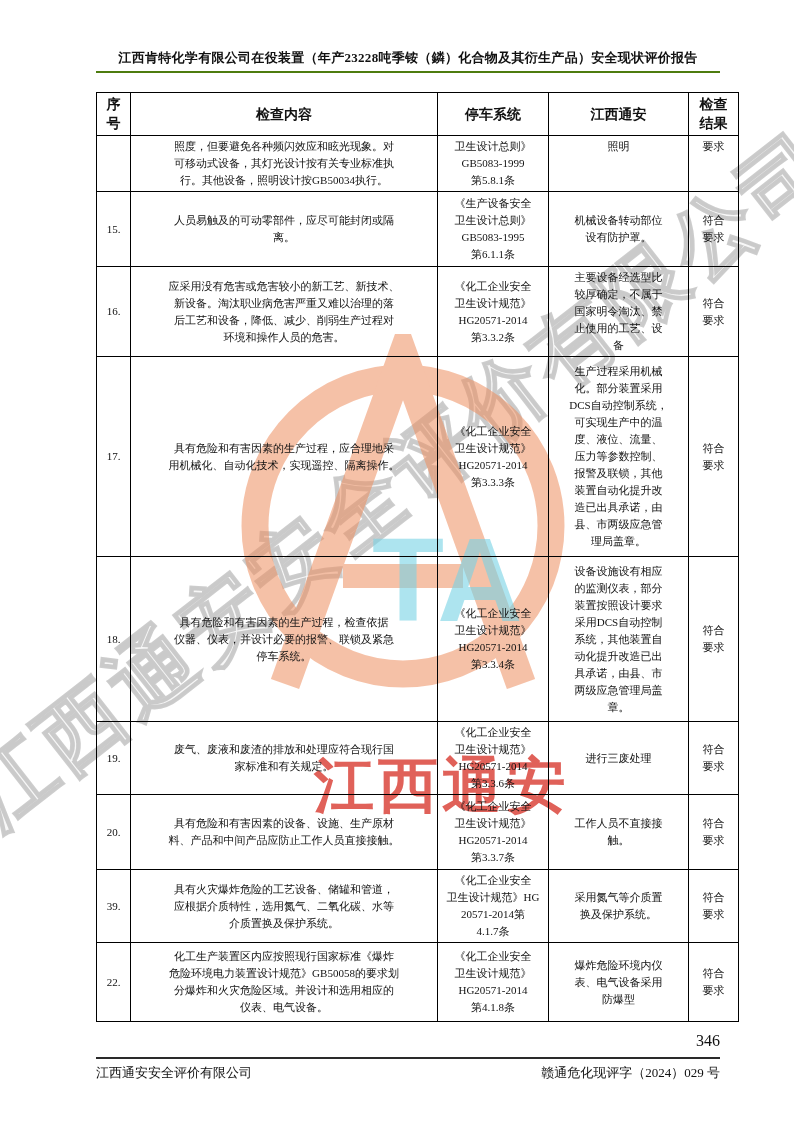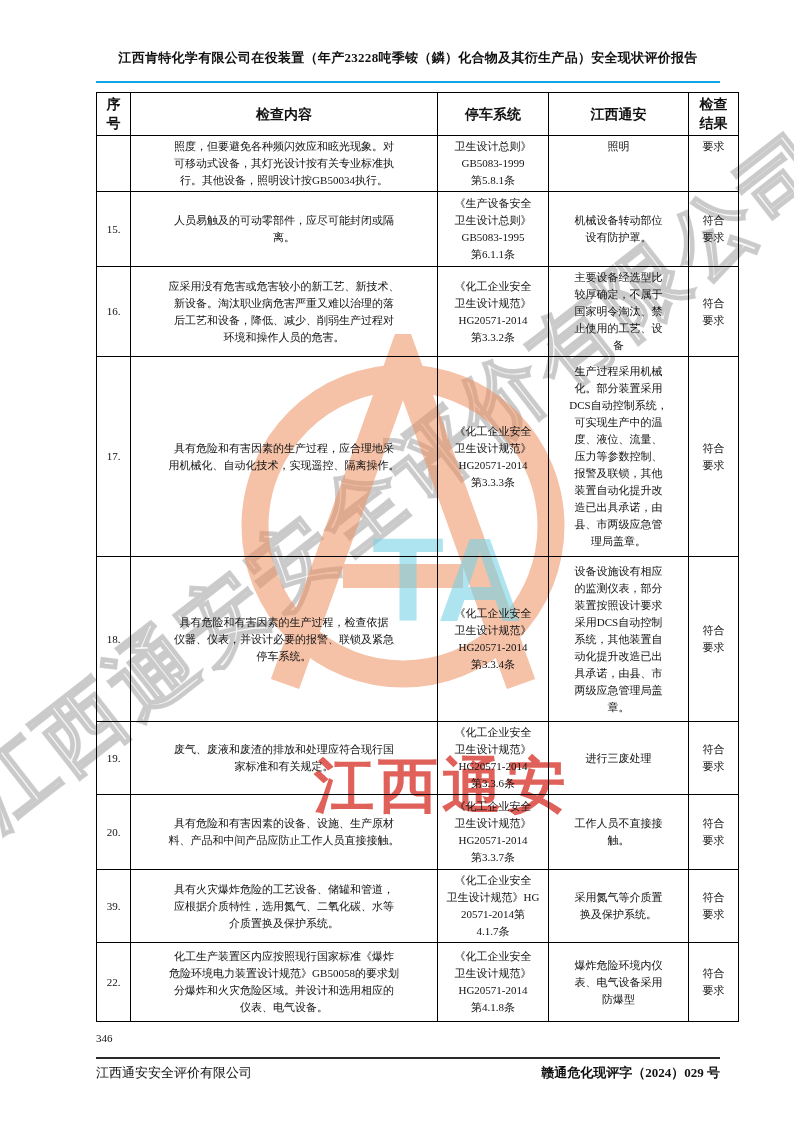--- a/index.html
+++ b/index.html
@@ -5,21 +5,21 @@
   html,body{margin:0;padding:0;background:#e8e8e8;}
   .page{
     position:relative;width:794px;height:1123px;margin:0 auto;
     background:#ffffff;overflow:hidden;
     font-family:"Liberation Serif","DejaVu Serif",serif;color:#111;
   }
   
   .doc-header{
     position:absolute;top:49px;left:96px;width:624px;
     text-align:center;font-size:13px;font-weight:600;letter-spacing:.3px;
-    padding-bottom:14px;border-bottom:2px solid #0ea5e9;z-index:5;
+    padding-bottom:4px;border-bottom:2px solid #4d7c0f;z-index:5;
   }
   
   .wm{position:absolute;pointer-events:none;}
   .wm-gray{
     left:400px;top:480px;
     transform:translate(-50%,-50%) rotate(-38deg);
     font-size:84px;letter-spacing:5px;white-space:nowrap;font-weight:700;
     color:rgba(228,228,228,.30);
     -webkit-text-stroke:2px rgba(178,178,178,.65);
     z-index:1;
@@ -44,29 +44,29 @@
     border:1px solid #000;
     font-size:11px;line-height:17px;
     text-align:center;vertical-align:middle;
     white-space:pre-line;padding:2px 4px;overflow:hidden;
   }
   .check-table th{font-size:14px;font-weight:700;line-height:19px;}
   .check-table td.vtop{vertical-align:top;}
   
   .page-number{
     position:absolute;top:1032px;left:96px;width:624px;
-    text-align:left;font-size:11px;z-index:5;
+    text-align:right;font-size:16px;z-index:5;
   }
   .footer-rule{position:absolute;top:1057px;left:96px;width:624px;border-top:2px solid #2a2a2a;z-index:5;}
   .footer-row{
     position:absolute;top:1064px;left:96px;width:624px;
     display:flex;justify-content:space-between;align-items:flex-start;
     font-size:13px;z-index:5;
   }
-  .footer-right{font-weight:700;}
+  .footer-right{font-weight:400;}
 </style>
 </head>
 <body>
 
 <div class="page">
 
   <div class="wm wm-gray">江西通安安全评价有限公司</div>
 
   <svg class="wm wm-logo" width="380" height="380" viewBox="-190 -190 380 380">
     <circle cx="0" cy="2" r="148" fill="none" stroke-width="27" stroke="#ee8f60"></circle>

